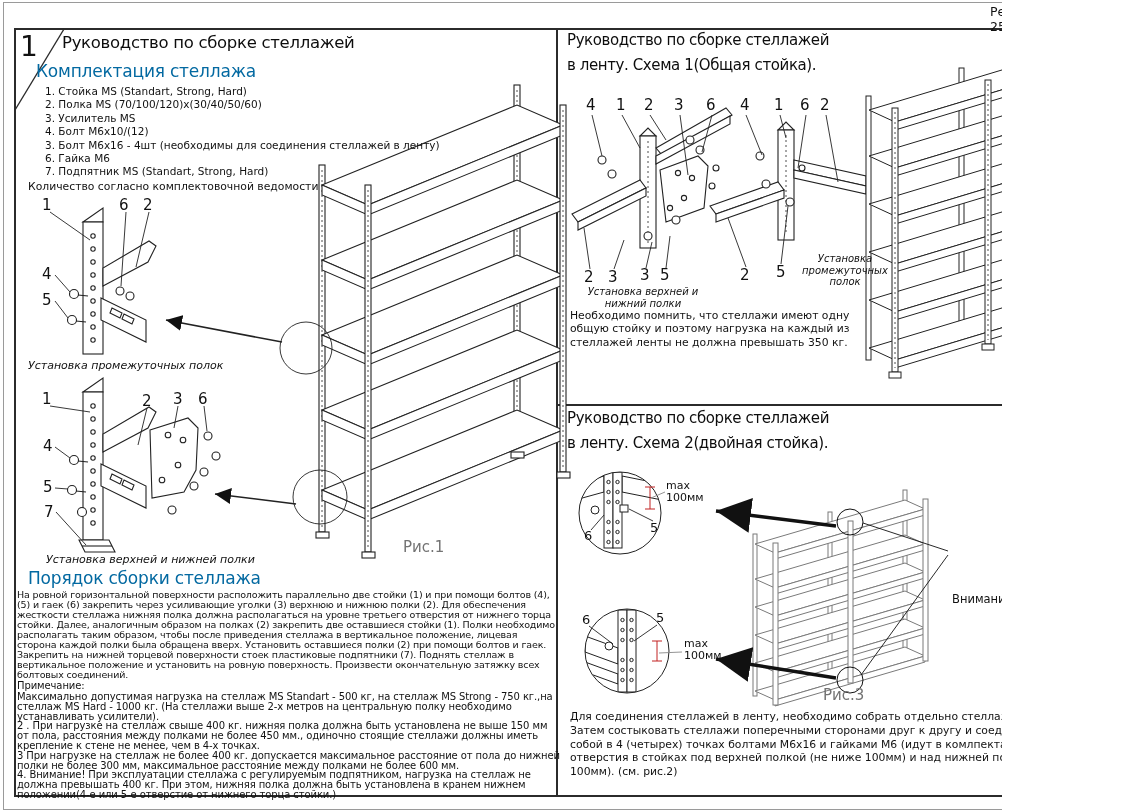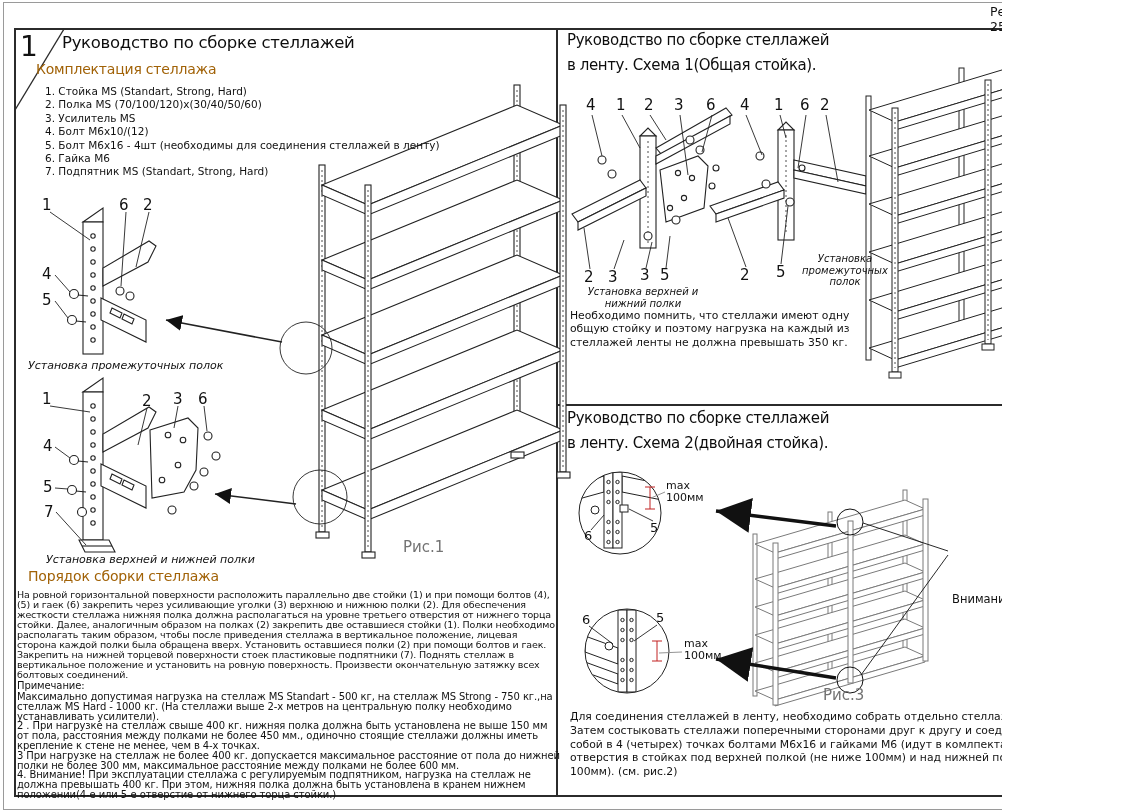--- a/index.html
+++ b/index.html
@@ -6,21 +6,21 @@
   .page{position:relative;width:1002px;height:811px;background:#fff;overflow:hidden;
         font-family:"DejaVu Sans",sans-serif;color:#111}
   .abs{position:absolute}
   .line{position:absolute;background:#2b2b2b}
   .it{font-style:italic}
   .ctr{text-align:center}
   svg{position:absolute;left:0;top:0}
   svg text{font-family:"DejaVu Sans",sans-serif;fill:#111;stroke:none}
   .corner-num{font-size:28px;color:#111}
   .h-big{font-size:16.5px;letter-spacing:-0.3px;color:#0d0d0d}
-  .h-mid{font-size:14px;letter-spacing:-0.2px;color:#a16207}
+  .h-mid{font-size:17px;letter-spacing:-0.2px;color:#0369a1}
   .h-p23{font-size:15px;letter-spacing:-0.4px;color:#0d0d0d}
   .list-item{font-size:10.5px;line-height:13.4px;white-space:nowrap}
   .smalltxt{font-size:10.8px;line-height:13.3px}
   .body9{font-size:9.5px;line-height:1.05;letter-spacing:-0.15px}
   .notes{font-size:10px;line-height:9.8px;letter-spacing:-0.1px}
   .caption-it{font-size:11px;font-style:italic;white-space:nowrap}
   .figcap{font-size:15px;color:#737373}
 </style>
 </head>
 <body>
@@ -402,24 +402,25 @@
 
   <div class="abs corner-num" style="left:20px;top:30px">1</div>
   <div class="abs h-big" style="left:62px;top:33px">Руководство по сборке стеллажей</div>
   <div class="abs h-mid" style="left:36px;top:61px">Комплектация стеллажа</div>
 
   <div class="abs" style="left:45px;top:85px">
     <div class="list-item">1. Стойка MS (Standart, Strong, Hard)</div>
     <div class="list-item">2. Полка MS (70/100/120)х(30/40/50/60)</div>
     <div class="list-item">3. Усилитель MS</div>
     <div class="list-item">4. Болт М6х10/(12)</div>
-    <div class="list-item">5. Болт М6х16 - 4шт (необходимы для соединения стеллажей в ленту)</div>
+    <div class="list-item">3. Болт М6х16 - 4шт (необходимы для соединения стеллажей в ленту)</div>
     <div class="list-item">6. Гайка М6</div>
     <div class="list-item">7. Подпятник MS (Standart, Strong, Hard)</div>
   </div>
+  <div class="abs smalltxt" style="left:28px;top:180px;white-space:nowrap">Количество согласно комплектовочной ведомости</div>
 
   <div class="abs caption-it" style="left:28px;top:359px">Установка промежуточных полок</div>
   <div class="abs caption-it" style="left:46px;top:553px">Установка верхней и нижней полки</div>
   <div class="abs figcap" style="left:403px;top:538px">Рис.1</div>
 
   <div class="abs h-mid" style="left:28px;top:568px">Порядок сборки стеллажа</div>
   <div class="abs body9" style="left:17px;top:590px;width:538px">На ровной горизонтальной поверхности расположить параллельно две стойки (1) и при помощи болтов (4), (5) и гаек (6) закрепить через усиливающие уголки (3) верхнюю и нижнюю полки (2). Для обеспечения жесткости стеллажа нижняя полка должна располагаться на уровне третьего отверстия от нижнего торца стойки. Далее, аналогичным образом на полках (2) закрепить две оставшиеся стойки (1). Полки необходимо располагать таким образом, чтобы после приведения стеллажа в вертикальное положение, лицевая сторона каждой полки была обращена вверх. Установить оставшиеся полки (2) при помощи болтов и гаек. Закрепить на нижней торцевой поверхности стоек пластиковые подпятники (7). Поднять стеллаж в вертикальное положение и установить на ровную поверхность. Произвести окончательную затяжку всех болтовых соединений.</div>
 
   <div class="abs notes" style="left:17px;top:681px">Примечание:</div>
   <div class="abs" style="left:17px;top:692px;width:545px">

